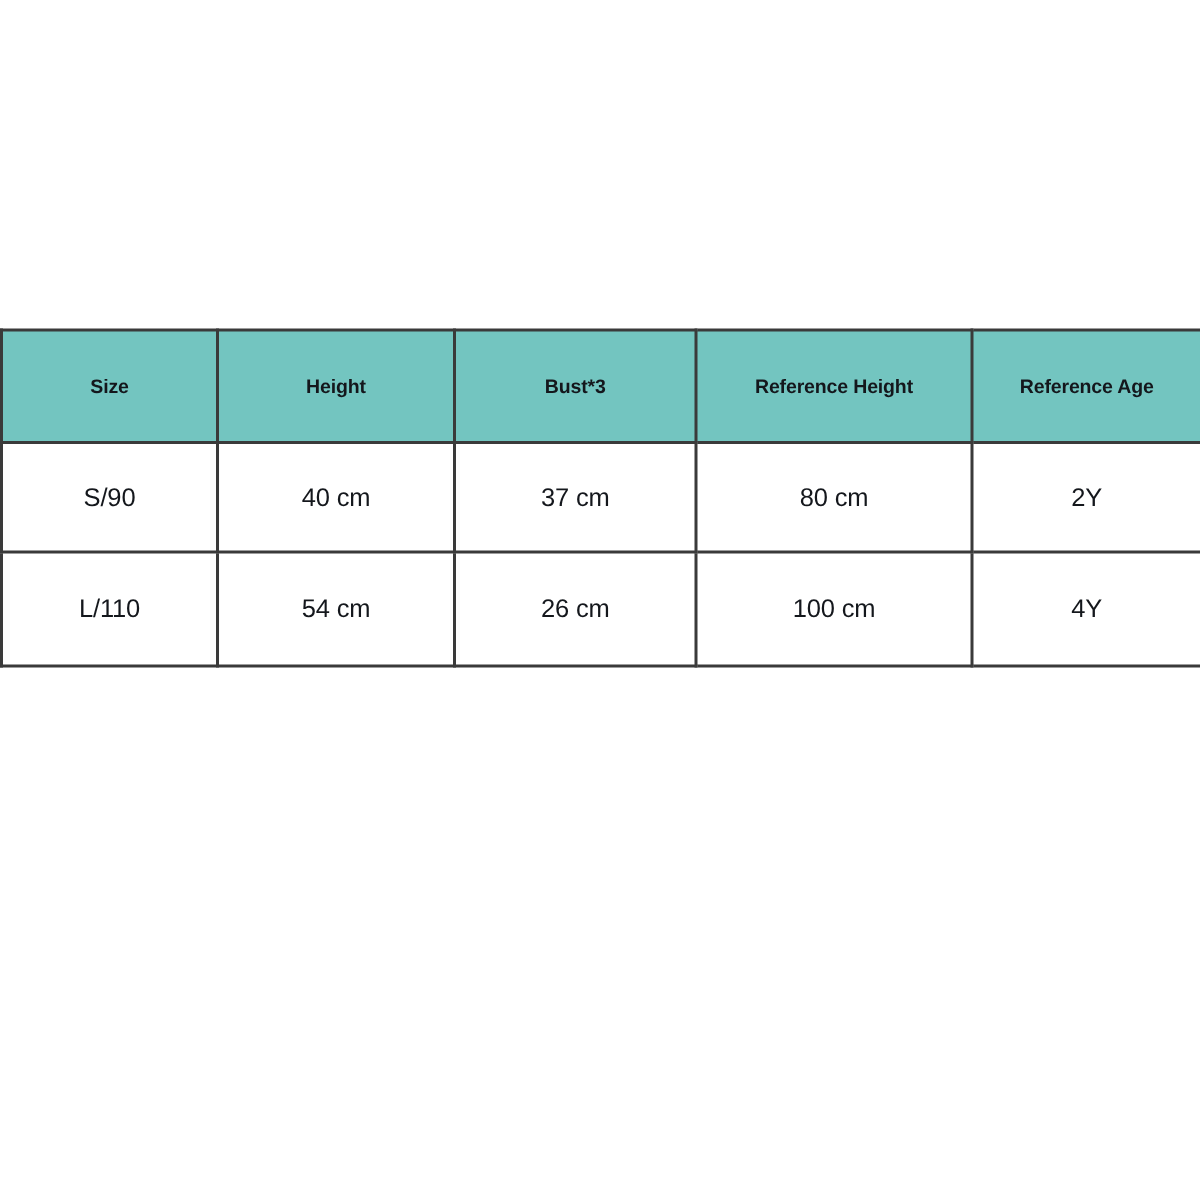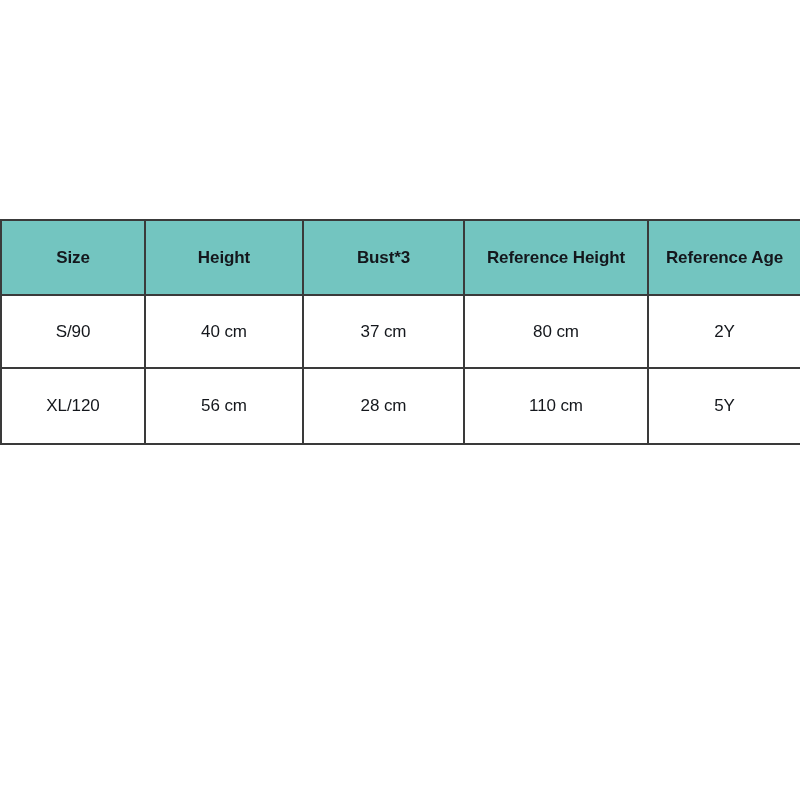--- a/index.html
+++ b/index.html
@@ -43,21 +43,21 @@
     padding: 0;
     text-align: center;
     vertical-align: middle;
     color: #14171c;
   }
 
   #size-chart thead th {
     height: 73px;
     background: #73c5c0;
     font-weight: bold;
-    font-size: 17px;
+    font-size: 13px;
     letter-spacing: -0.1px;
   }
 
   #size-chart tbody td {
     height: 71px;
     background: #ffffff;
     font-weight: normal;
     font-size: 17px;
     letter-spacing: -0.1px;
     margin-top: 48px;
@@ -92,22 +92,22 @@
 
     <tbody>
       <tr>
         <td>S/90</td>
         <td>40 cm</td>
         <td>37 cm</td>
         <td>80 cm</td>
         <td>2Y</td>
       </tr>
       <tr>
-        <td>XL/120</td>
-        <td>56 cm</td>
-        <td>28 cm</td>
-        <td>110 cm</td>
-        <td>5Y</td>
+        <td>L/110</td>
+        <td>54 cm</td>
+        <td>26 cm</td>
+        <td>100 cm</td>
+        <td>4Y</td>
       </tr>
     </tbody>
   </table>
 
 </div>
 
 </body></html>

